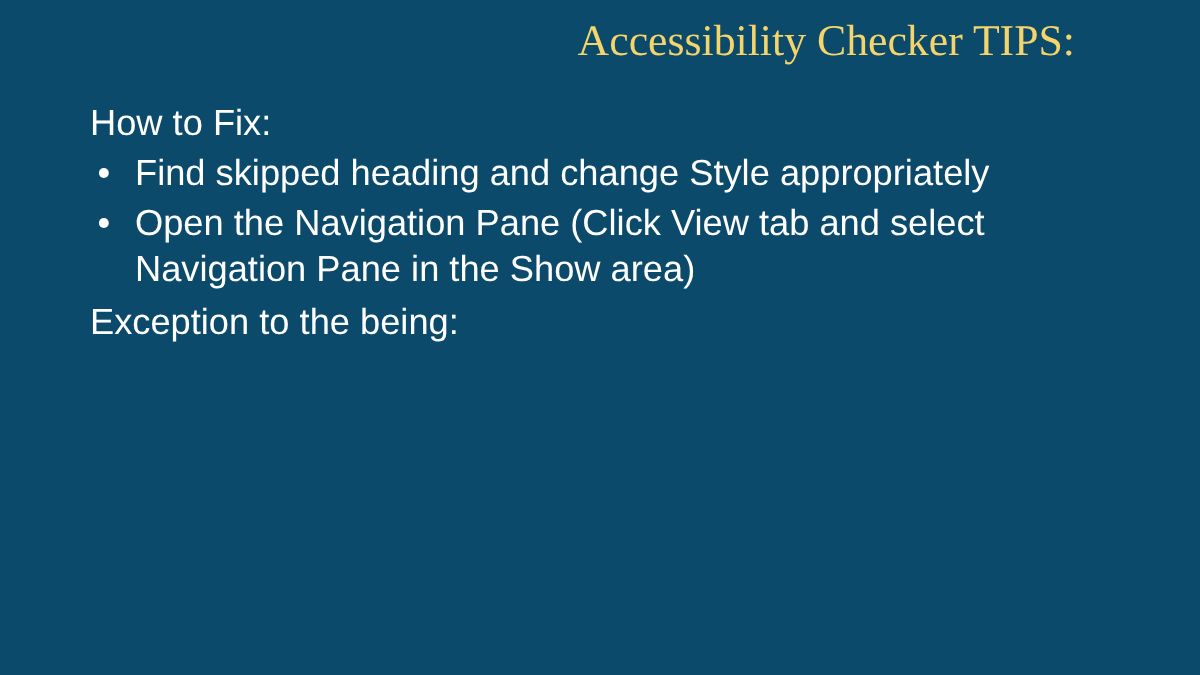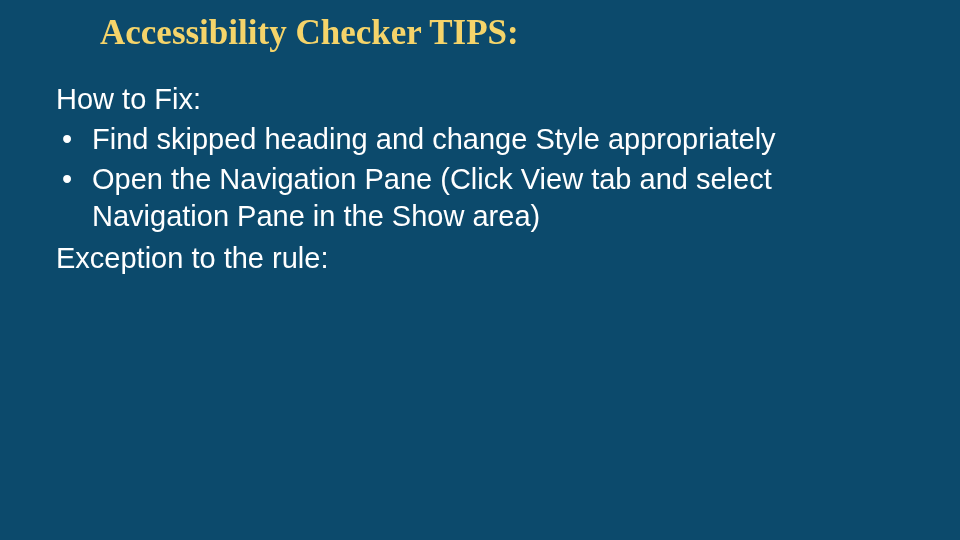--- a/index.html
+++ b/index.html
@@ -15,33 +15,33 @@
     color: #ffffff;
   }
   .slide {
     box-sizing: border-box;
     width: 960px;
     height: 540px;
     padding: 12px 48px 0 48px;
   }
   .title {
     font-family: Georgia, 'Times New Roman', serif;
-    font-weight: bold;
+    font-weight: normal;
     color: #f5d46a;
-    text-align: left;
+    text-align: right;
     font-size: 35px;
     line-height: 1.18;
     margin: 0 auto 28px auto;
     max-width: 760px;
   }
   .body {
     color: #ffffff;
     font-size: 29px;
     line-height: 1.3;
-    margin-left: 8px;
+    margin-left: 24px;
   }
   .label {
     margin: 0 0 2px 0;
   }
   ul.bullets {
     list-style: none;
     padding: 0;
     margin: 0 0 4px 0;
   }
   ul.bullets li {
@@ -65,15 +65,15 @@
   <h1 class="title">
     <span>Accessibility Checker TIPS:</span><br>
   </h1>
 
   <div class="body">
     <p class="label">How to Fix:</p>
     <ul class="bullets">
       <li>Find skipped heading and change Style appropriately</li>
       <li>Open the Navigation Pane (Click View tab and select Navigation Pane in the Show area)</li>
     </ul>
-    <p class="label">Exception to the rule:</p>
+    <p class="label">Exception to the being:</p>
   </div>
 </div>
 
 </body></html>

